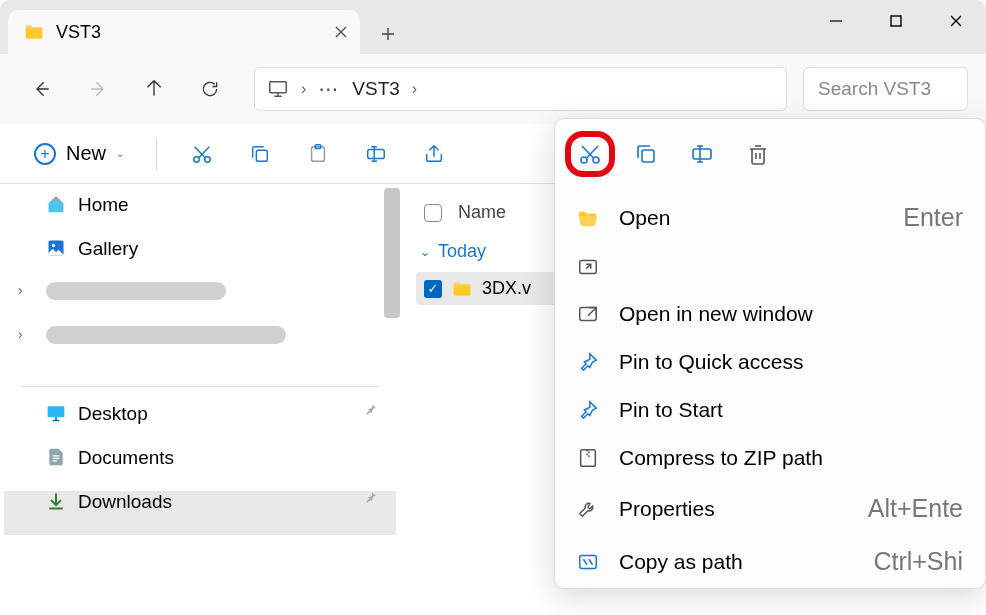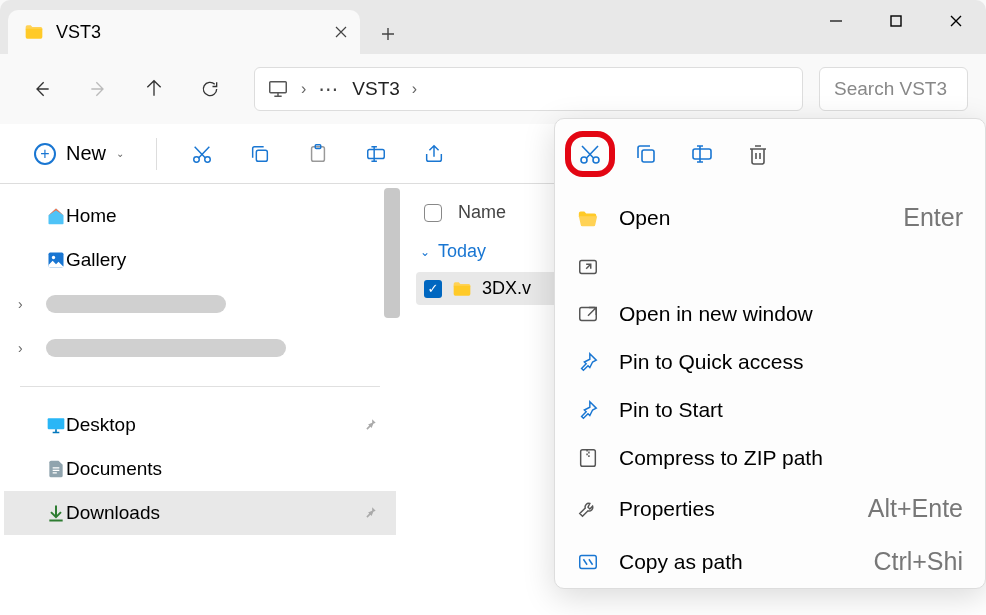--- a/index.html
+++ b/index.html
@@ -83,21 +83,21 @@
       border-radius: 6px;
       display: flex;
       align-items: center;
       padding: 0 12px;
       gap: 12px;
       margin-left: 12px;
     }
     .address-bar .crumb { font-size: 19px; color: #222; }
     .address-bar .chev { color: #666; }
     .search-box {
-      width: 149px;
+      width: 165px;
       height: 44px;
       background: #fff;
       border: 1px solid #ddd;
       border-radius: 6px;
       padding: 0 14px;
       font-size: 19px;
       color: #888;
       display: flex;
       align-items: center;
       margin-left: 8px;
@@ -160,23 +160,23 @@
       position: absolute;
       right: 0;
       top: 4px;
       width: 16px;
       height: 130px;
       background: #c8c8c8;
       border-radius: 4px;
     }
     .sidebar-item {
       display: flex;
-      align-items: center;
       height: 44px;
       padding: 0 16px 0 42px;
+      gap: 12px;
       font-size: 19px;
       cursor: pointer;
       position: relative;
     }
     .sidebar-item.selected { background: #e8e8e8; }
     .sidebar-item .item-icon { width: 20px; height: 20px; flex-shrink: 0; }
     .sidebar-item .pin {
       position: absolute;
       right: 18px;
       color: #aaa;

